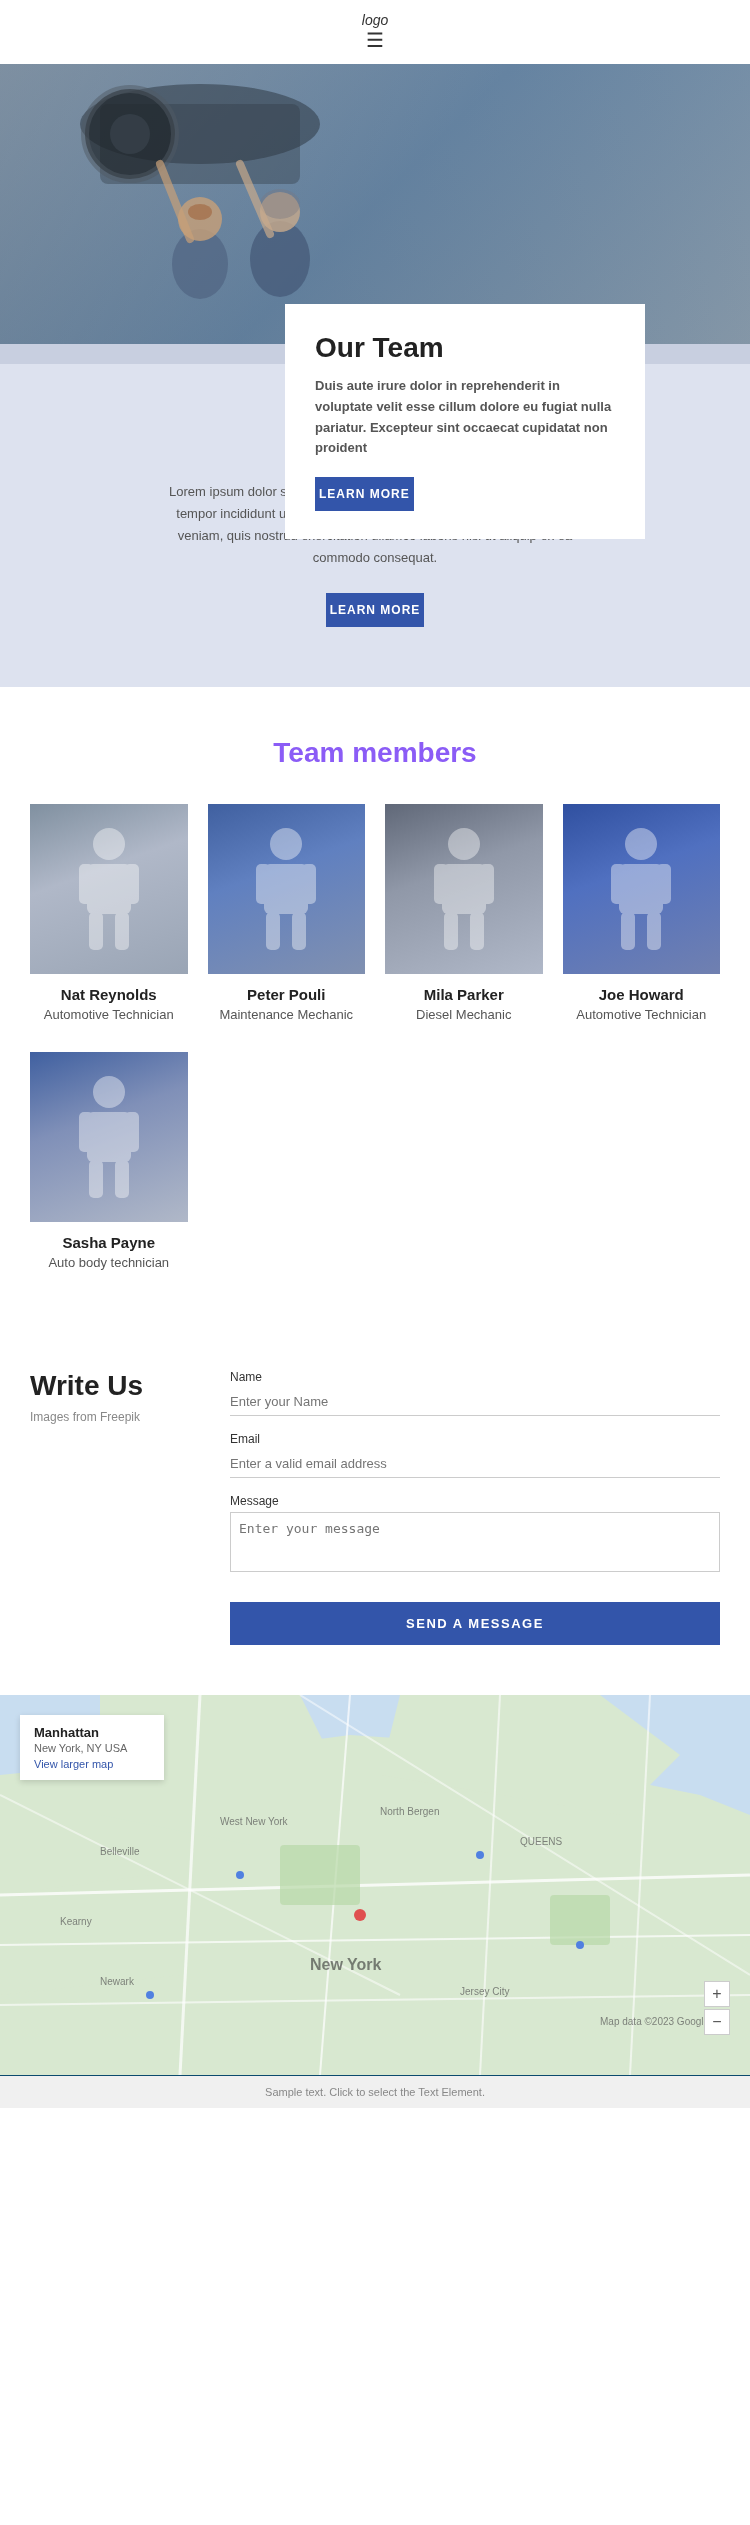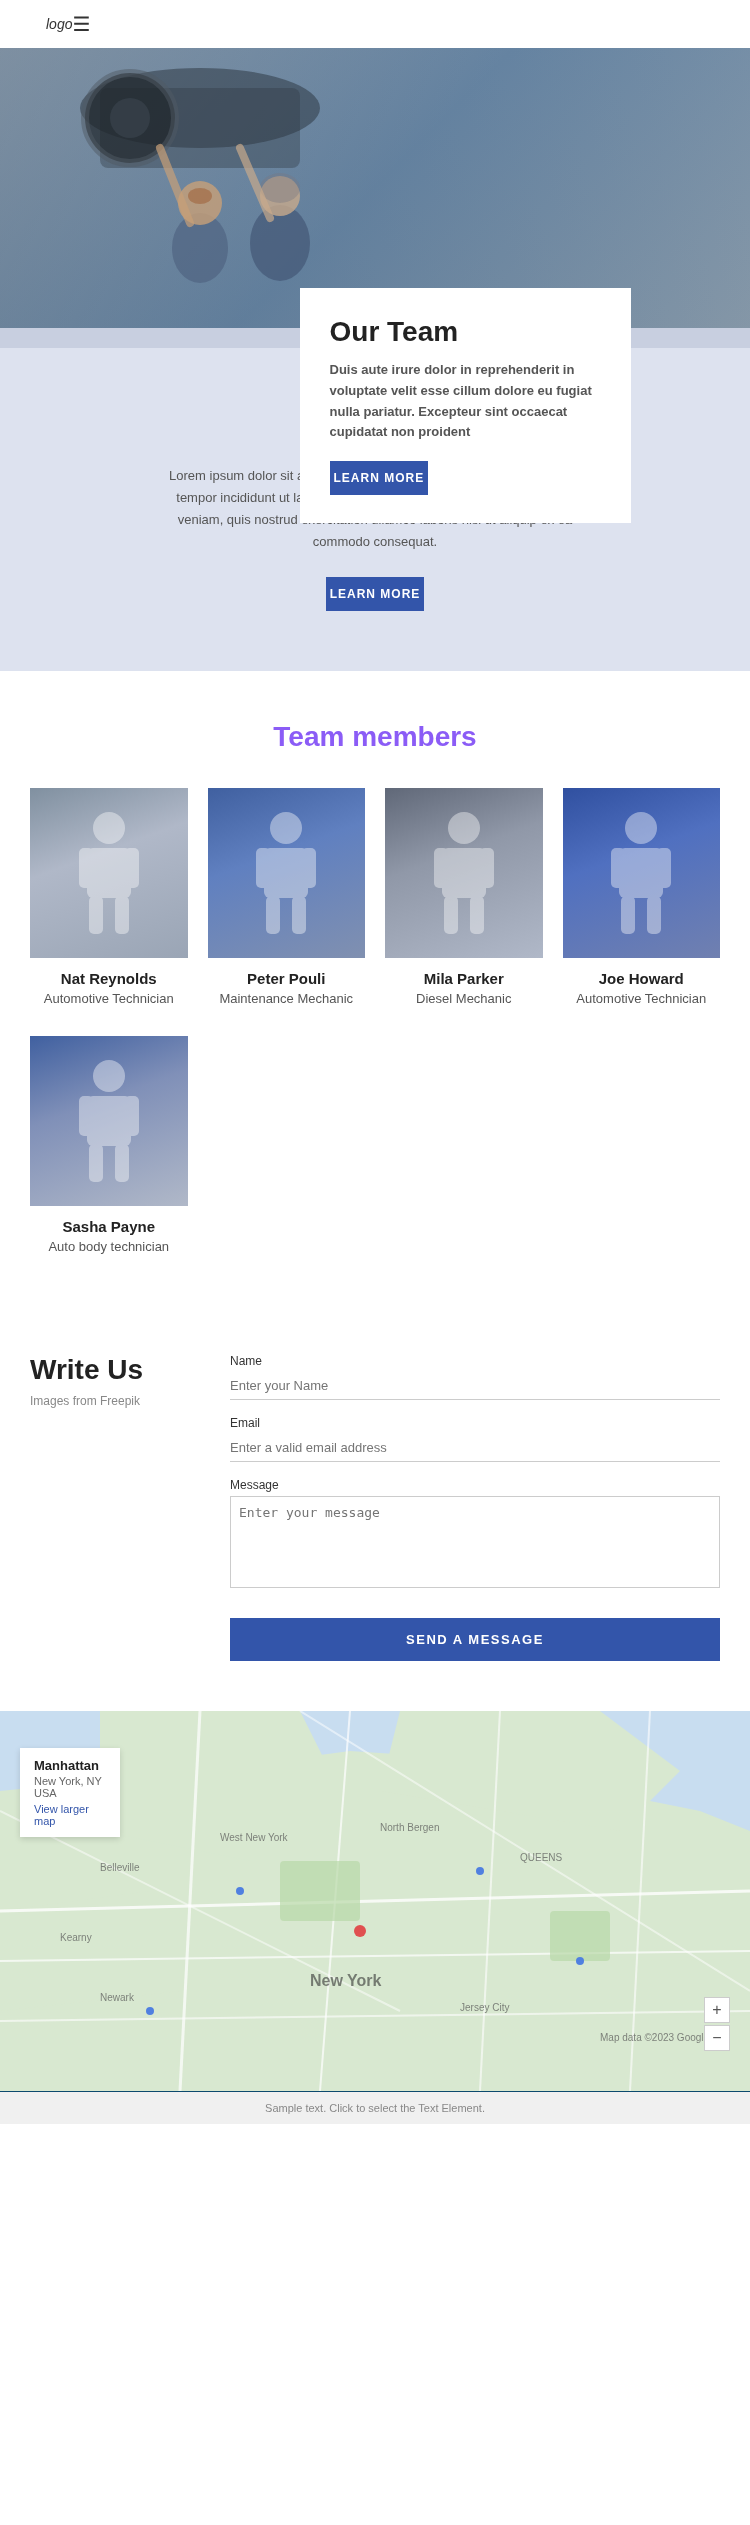--- a/index.html
+++ b/index.html
@@ -1,37 +1,39 @@
 <!DOCTYPE html>
 <html><head>
   <meta charset="utf-8">
   <style>
     * { margin: 0; padding: 0; box-sizing: border-box; }
     body { font-family: Arial, sans-serif; width: 750px; background: #fff; }
 
     
     .header {
       display: flex;
+      justify-content: space-between;
       align-items: center;
-      padding: 12px 46px;
+      padding: 12px 30px;
       background: #fff;
+      flex-direction: column;
     }
     .header-logo { font-size: 14px; color: #333; font-style: italic; }
     .hamburger { font-size: 20px; color: #333; cursor: pointer; }
 
     
     .hero {
       position: relative;
       background: #c8cfe0;
       padding-bottom: 60px;
     }
     .hero-text-box {
       background: #fff;
       padding: 28px 30px;
-      width: 331px;
+      width: 360px;
       position: relative;
       margin: -40px auto 0;
       z-index: 10;
       left: 90px;
     }
     .hero-text-box h1 {
       font-size: 28px;
       font-weight: bold;
       color: #222;
       margin-bottom: 12px;
@@ -169,21 +171,21 @@
       width: 100%;
       border: none;
       border-bottom: 1px solid #ccc;
       padding: 6px 0;
       font-size: 13px;
       color: #999;
       outline: none;
       background: transparent;
     }
     .form-group textarea {
-      height: 92px;
+      height: 60px;
       resize: none;
       border: 1px solid #ccc;
       padding: 8px;
     }
     .send-btn {
       width: 100%;
       background: #3355aa;
       color: #fff;
       border: none;
       padding: 14px;
@@ -218,27 +220,27 @@
           90deg,
           transparent,
           transparent 40px,
           rgba(255,255,255,0.15) 40px,
           rgba(255,255,255,0.15) 41px
         ),
         linear-gradient(180deg, #b8d0e8 0%, #c8ddf0 40%, #d0e4f0 60%, #c0d8e8 100%);
     }
     .map-label-box {
       position: absolute;
-      top: 37px;
+      top: 20px;
       left: 20px;
       background: #fff;
       padding: 10px 14px;
       font-size: 12px;
       box-shadow: 0 2px 6px rgba(0,0,0,0.15);
-      width: 100px;
+      width: 144px;
     }
     .map-label-box .city { font-weight: bold; font-size: 13px; color: #222; }
     .map-label-box .address { font-size: 11px; color: #666; margin-top: 2px; }
     .map-label-box .link { font-size: 11px; color: #3355aa; margin-top: 4px; cursor: pointer; }
     .map-zoom {
       position: absolute;
       bottom: 40px;
       right: 20px;
       display: flex;
       flex-direction: column;

